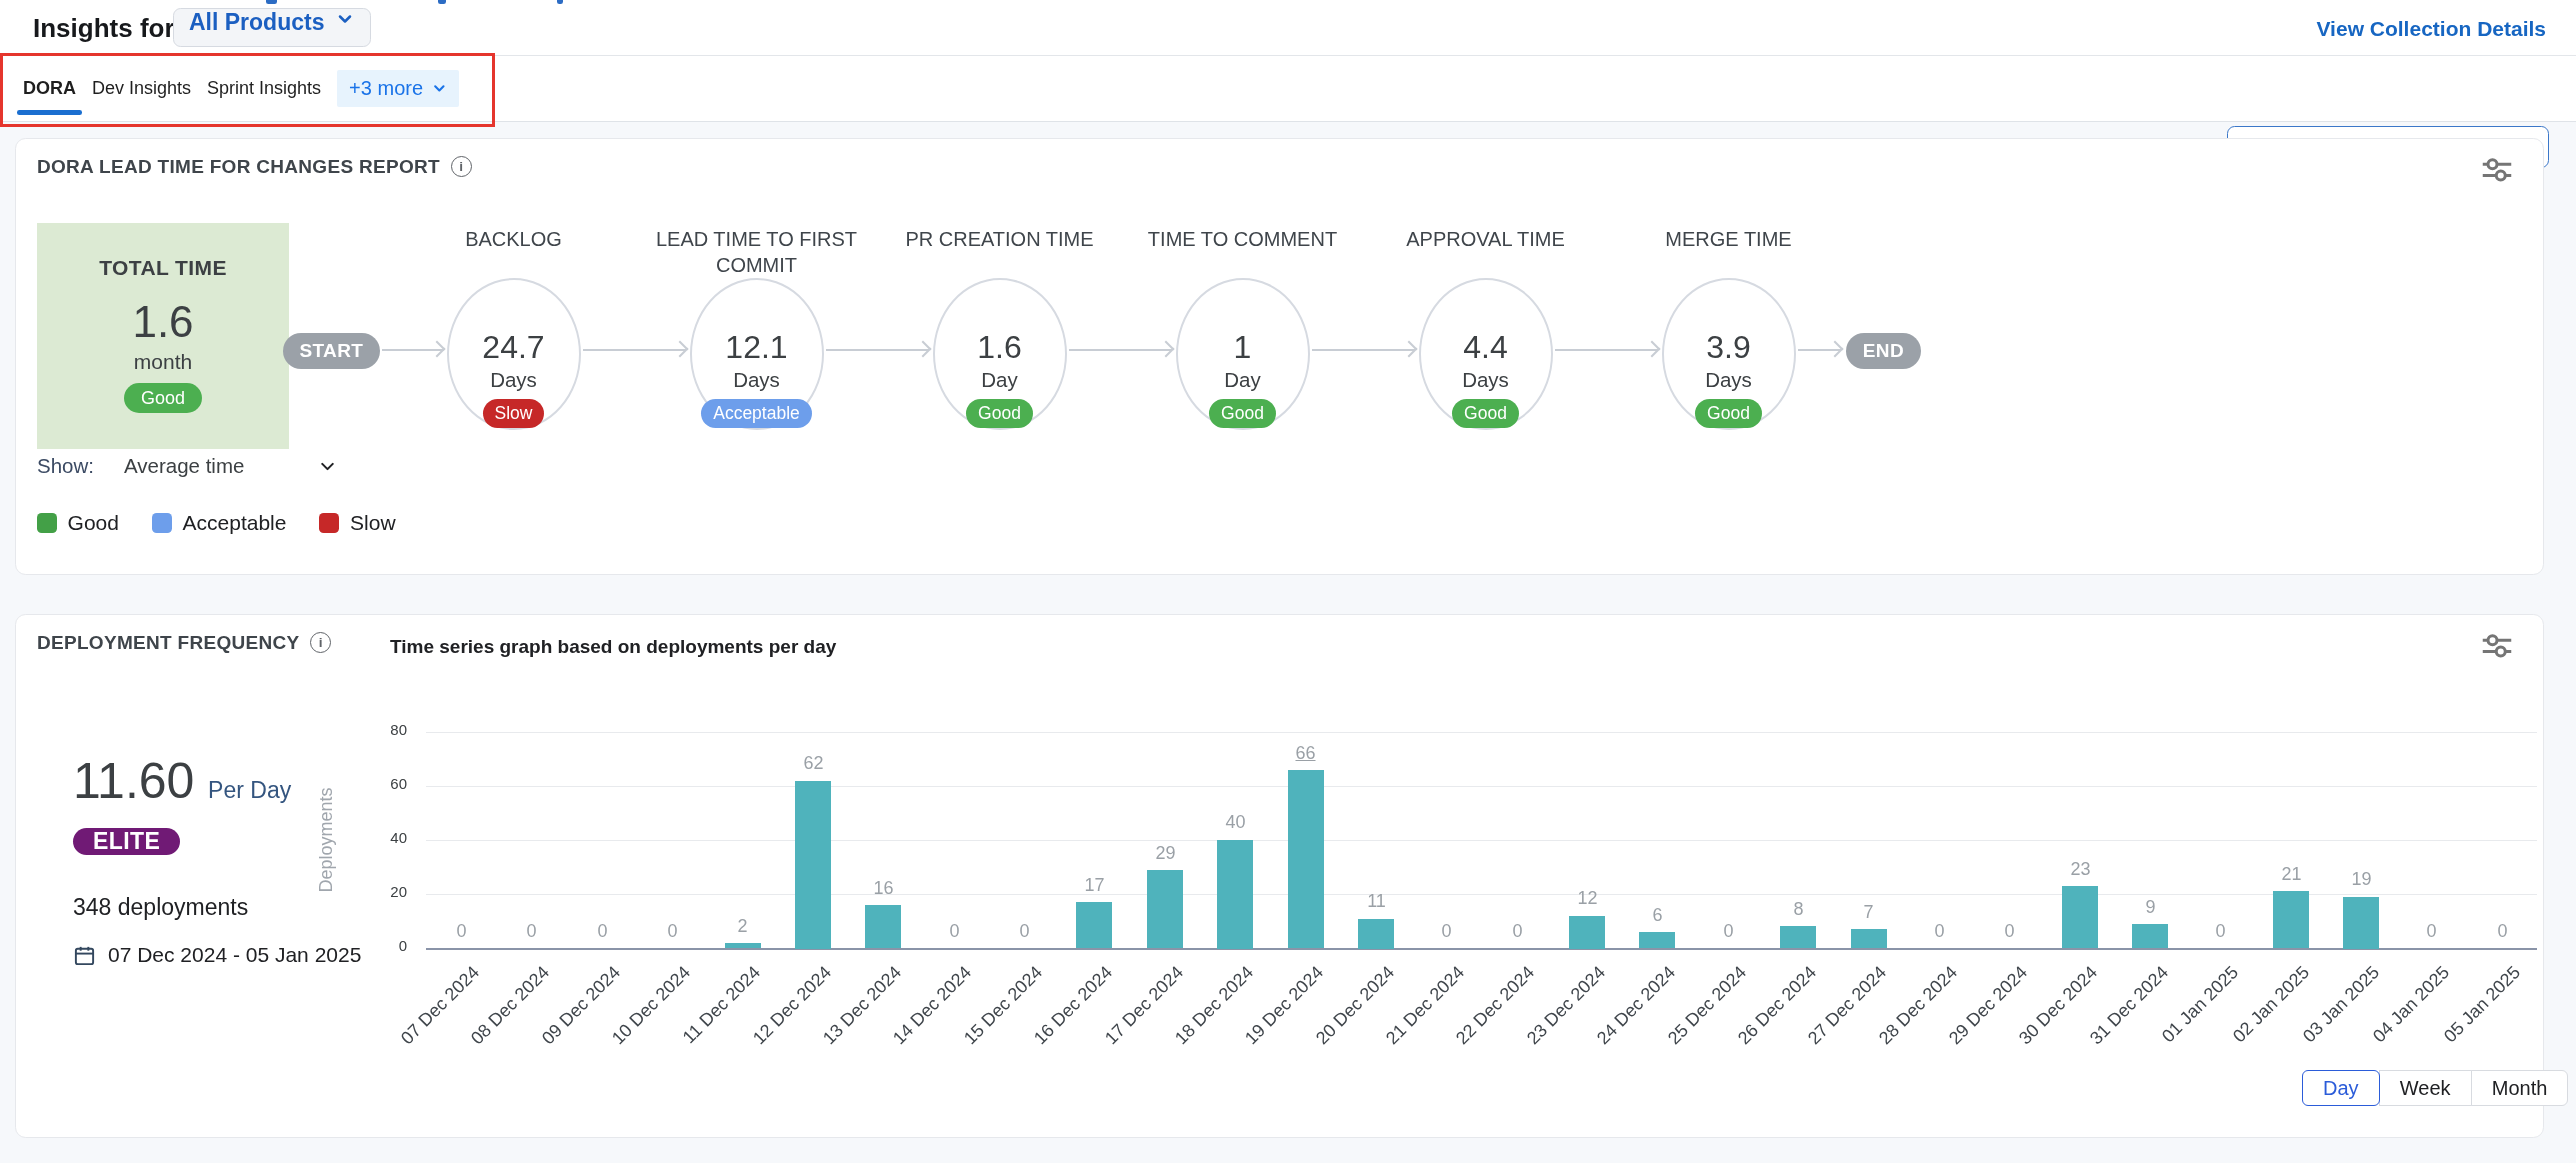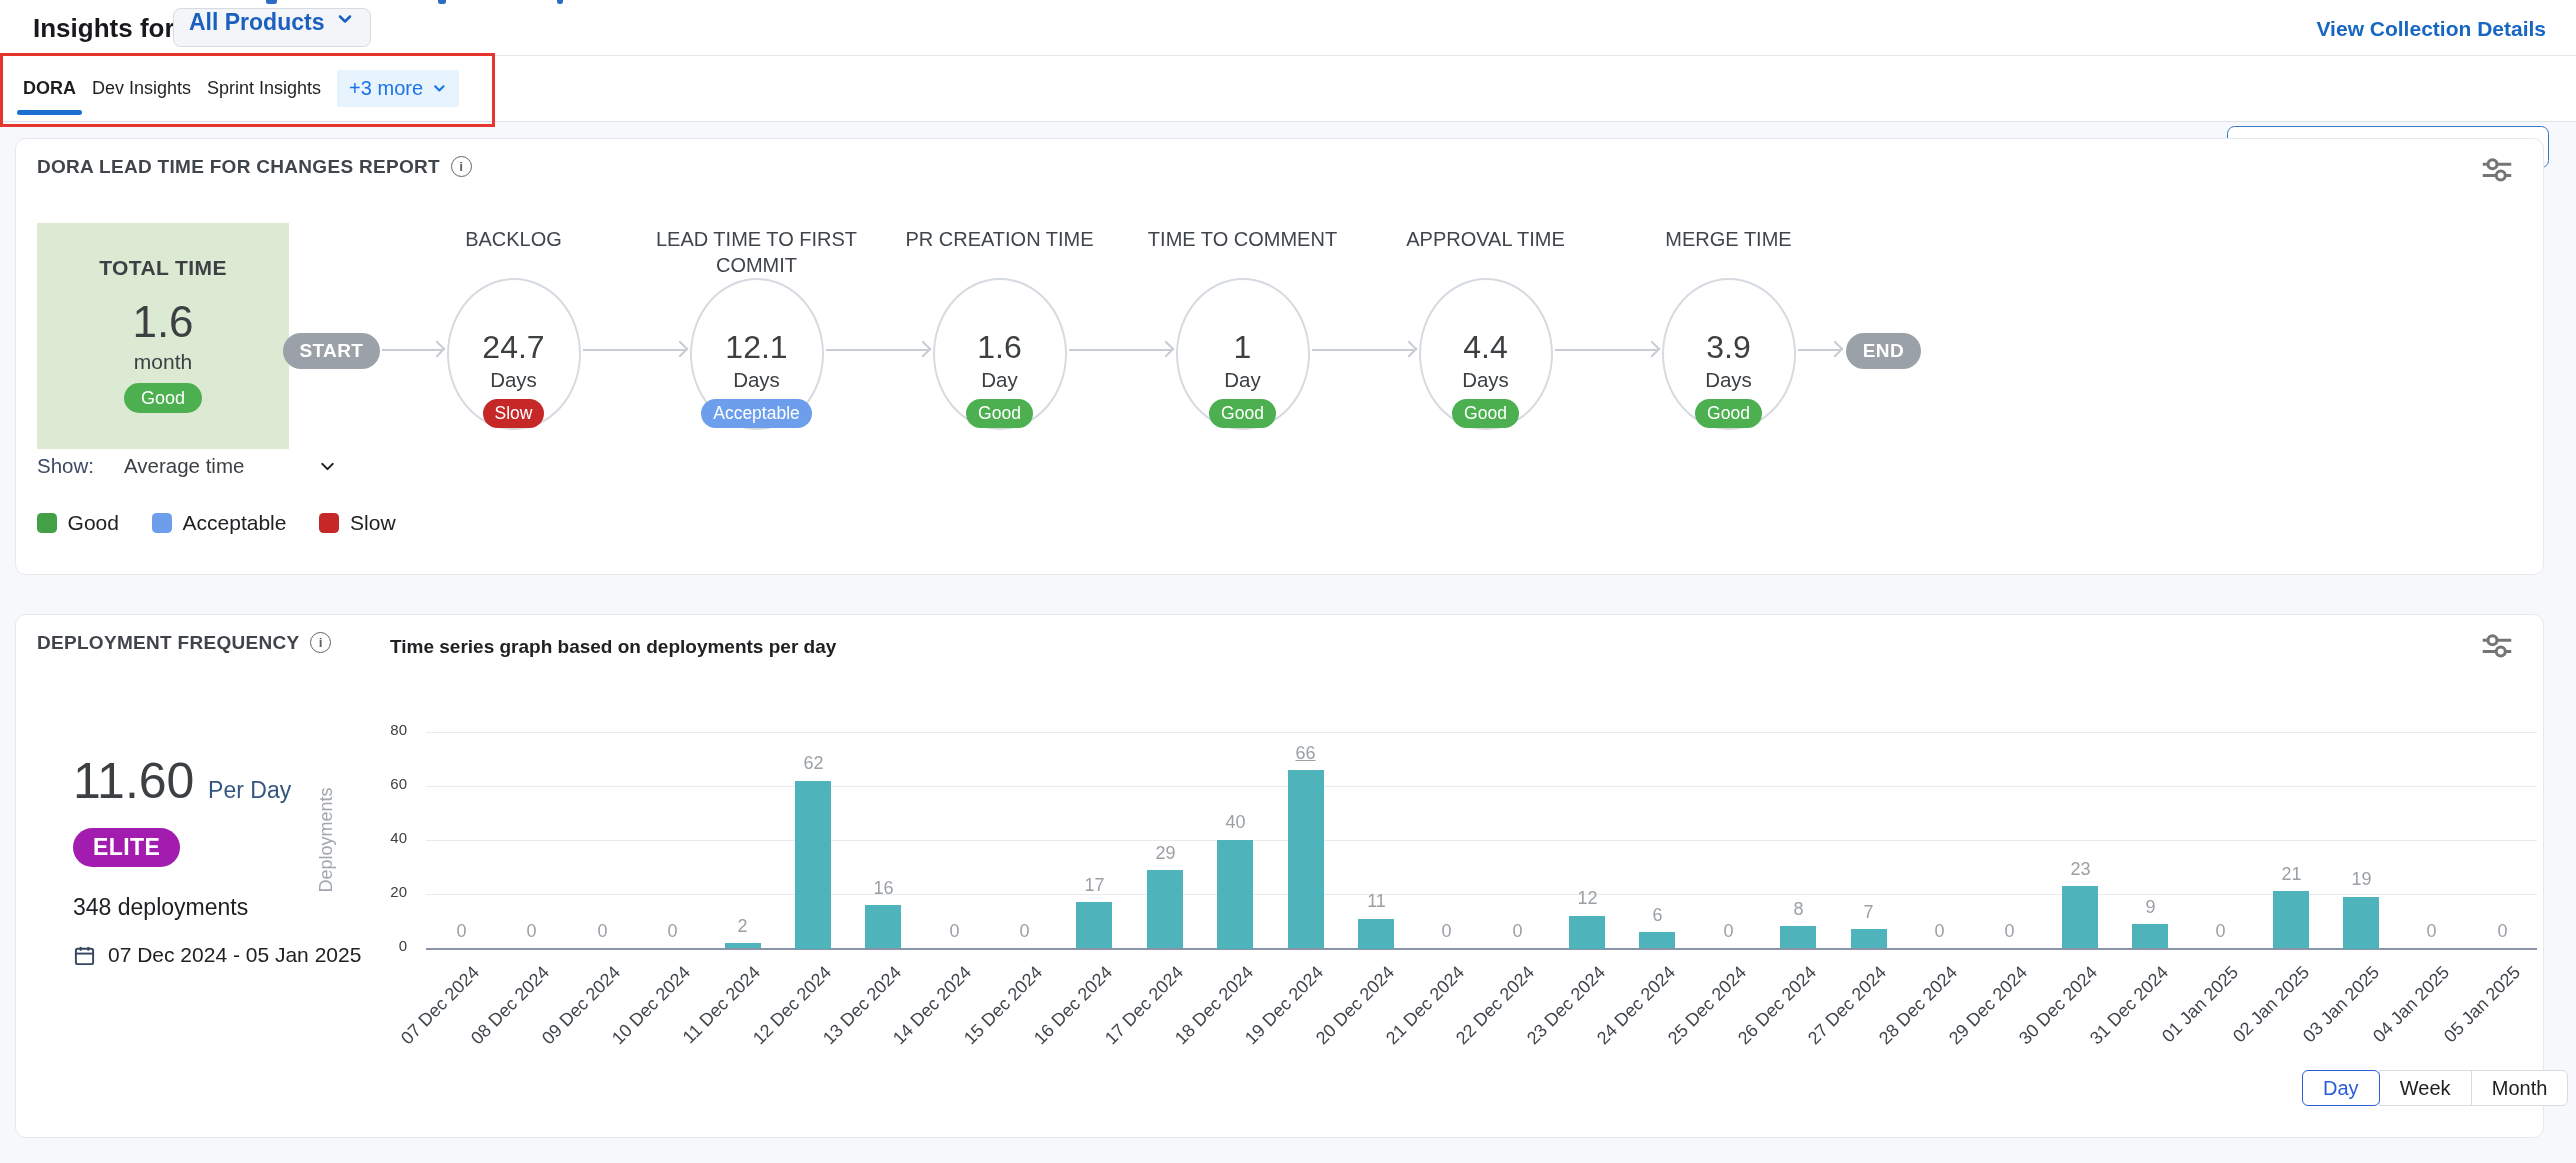--- a/index.html
+++ b/index.html
@@ -75,22 +75,22 @@
   .legend { position:absolute; left:21px; top:372px; display:flex; align-items:center; gap:33px; }
   .legend-item { display:flex; align-items:center; gap:10.6px; }
   .legend-swatch { width:20px; height:20px; border-radius:4.6px; }
   .legend-label { font-size:21px; color:#202124; }
 
   
   .chart-title { position:absolute; left:374px; top:21px; font-size:19px; font-weight:700; color:#202124; }
   .metric-row { position:absolute; left:57px; top:137px; display:flex; align-items:baseline; gap:13.7px; }
   .metric-row .mv { font-size:50px; font-weight:500; color:#3c4043; }
   .metric-row .mu { font-size:23px; color:#34557f; }
-  .tier-pill { position:absolute; left:57px; top:213px; background:#a21caf; color:#fff;
-    font-size:23px; font-weight:700; padding:6px 20px; border-radius:759px; letter-spacing:0.4px; }
+  .tier-pill { position:absolute; left:57px; top:213px; background:#701a75; color:#fff;
+    font-size:23px; font-weight:700; padding:0 20px; border-radius:759px; letter-spacing:0.4px; }
   .deploy-count { position:absolute; left:57px; top:279px; font-size:23px; color:#202124; }
   .deploy-range { position:absolute; left:57px; top:328px; display:flex; align-items:center; gap:12px;
     font-size:21px; color:#202124; }
   .y-axis-label { position:absolute; left:310px; top:225px; transform:translate(-50%,-50%) rotate(-90deg);
     font-size:18px; color:#a0a6ad; white-space:nowrap; }
   .gridline { position:absolute; height:0.8px; background:#e8eaed; }
   .baseline { position:absolute; height:1.5px; background:#8a94a8; }
   .ytick { position:absolute; width:61px; text-align:right; font-size:15px; color:#3c4043; }
   .bar { position:absolute; background:#4fb3bc; cursor:pointer; }
   .bar-label { position:absolute; width:61px; text-align:center; font-size:18px; color:#9aa0a6; }

